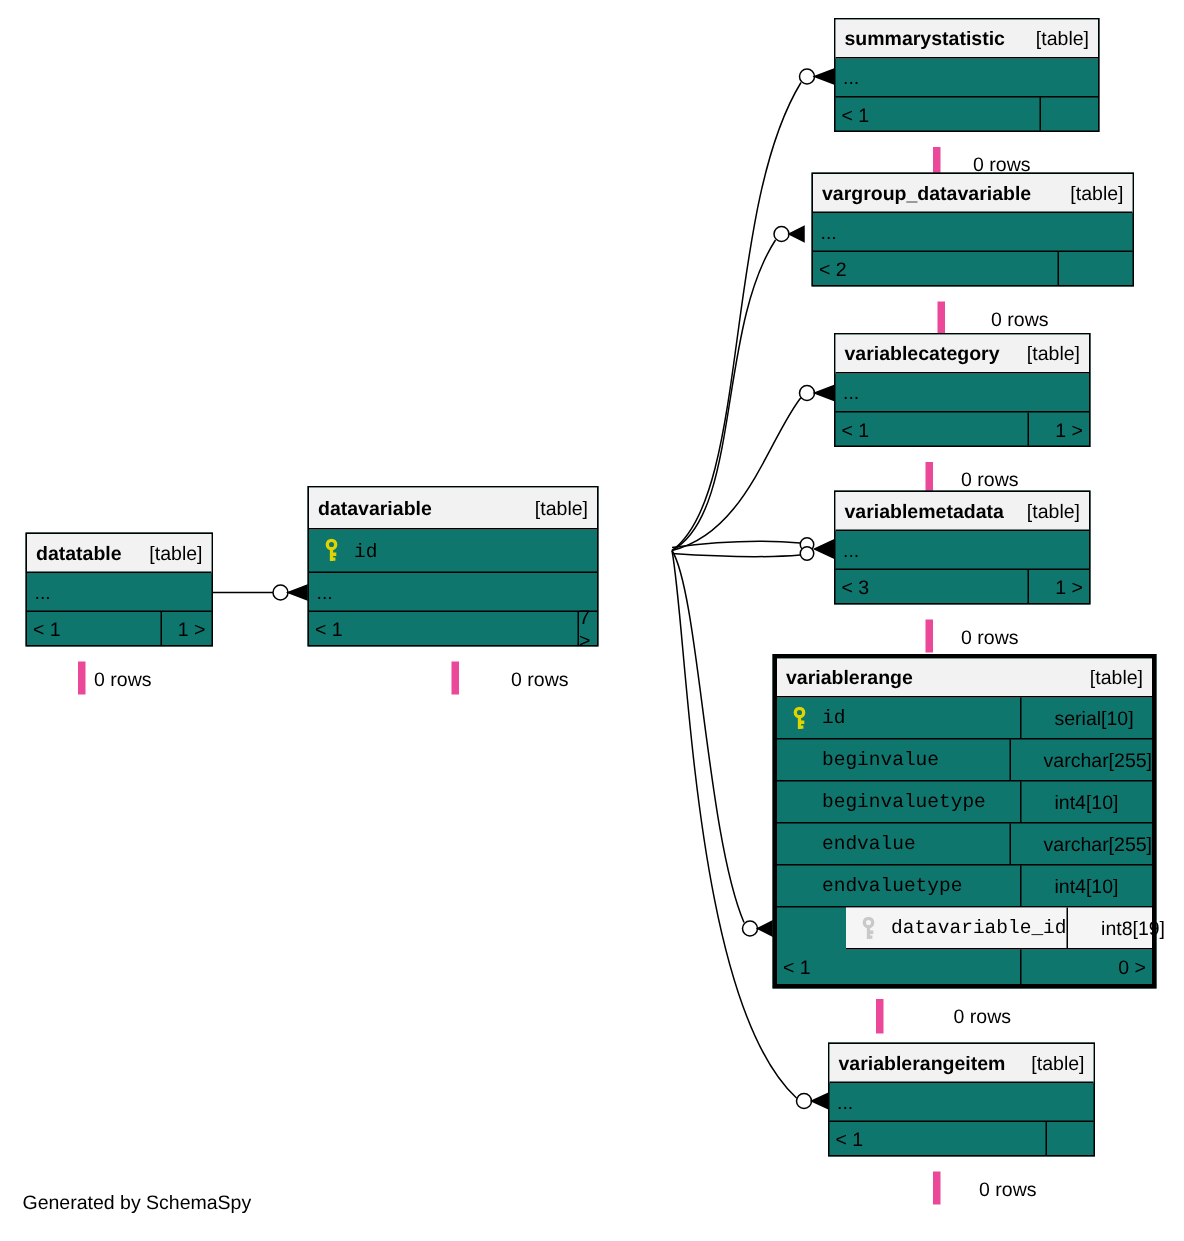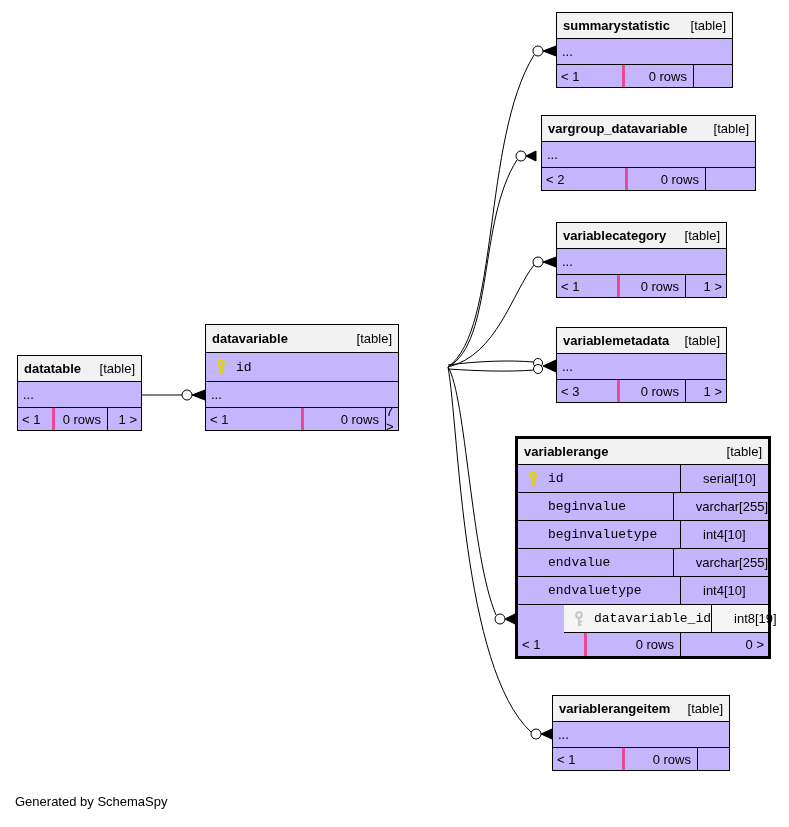--- a/index.html
+++ b/index.html
@@ -3,36 +3,36 @@
 <meta charset="utf-8">
 <style>
   html,body { margin:0; padding:0; background:#fff; }
   body { font-family:"Liberation Sans", sans-serif; color:#000; }
   .canvas { position:relative; width:789px; height:827px; background:#fff; overflow:hidden; }
   .rel-svg { position:absolute; left:0; top:0; width:789px; height:827px; }
   .rel-svg path { fill:none; stroke:#000; stroke-width:1; }
   .rel-svg circle { fill:#fff; stroke:#000; stroke-width:1; }
   .rel-svg polygon { fill:#000; stroke:#000; }
 
-  .tbl { position:absolute; background:#c4b5fd; border:1px solid #000; box-sizing:border-box; font-size:13px; }
+  .tbl { position:absolute; background:#0f766e; border:1px solid #000; box-sizing:border-box; font-size:13px; }
   .tbl.focus { border-width:3px; }
   .hdr { display:flex; justify-content:space-between; align-items:center; background:#f2f2f2; border-bottom:1px solid #000; padding:0 6px; }
   .tname { font-weight:bold; white-space:nowrap; }
   .ttag { margin-left:8px; white-space:nowrap; }
 
   .erow { border-bottom:1px solid #000; padding-left:5px; display:flex; align-items:center; }
   .crow { border-bottom:1px solid #000; display:flex; align-items:center; }
   .crow.noicon .namecell { padding-left:30px; }
   .namecell { display:flex; align-items:center; height:100%; box-sizing:border-box;font-family:Liberation Mono, monospace; }
   .typecell { flex:1; border-left:1px solid #000; padding-left:22px; display:flex; align-items:center; height:100%; box-sizing:border-box; }
 
   .frow { display:flex; }
   .fc { box-sizing:border-box; height:100%; display:flex; align-items:center; }
   .fc.fl { padding-left:4px; justify-content:flex-start; }
-  .fc.fm { border-left:3px solid #ec4899; padding-right:6px; justify-content:flex-end; }
+  .fc.fm { border-left:5px solid #ec4899; padding-right:6px; justify-content:flex-end;margin-top:33px; }
   .fc.fr { border-left:1px solid #000; padding-right:4px; justify-content:flex-end; flex:1; }
 
   
   .st .hdr { height:25px; }
   .st .erow { height:25px; }
   .st .frow { height:22px; }
   
   .dv .hdr { height:27px; }
   .dv .crow { height:28px; }
   .dv .erow { height:25px; }

